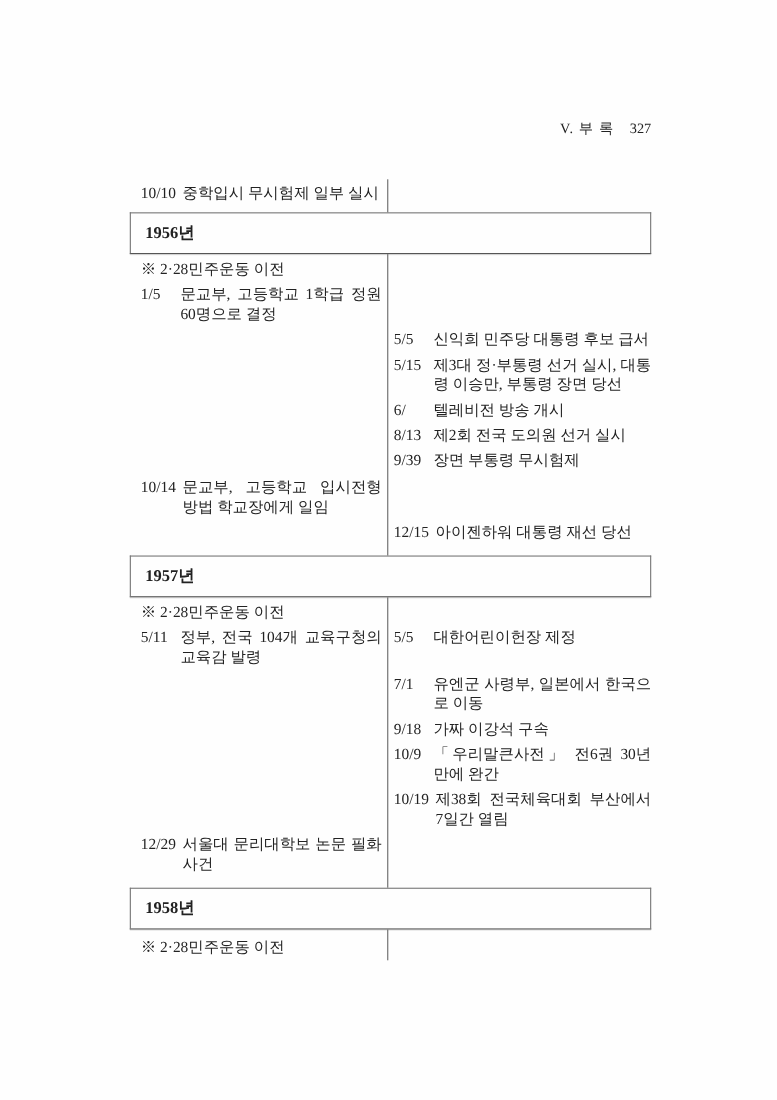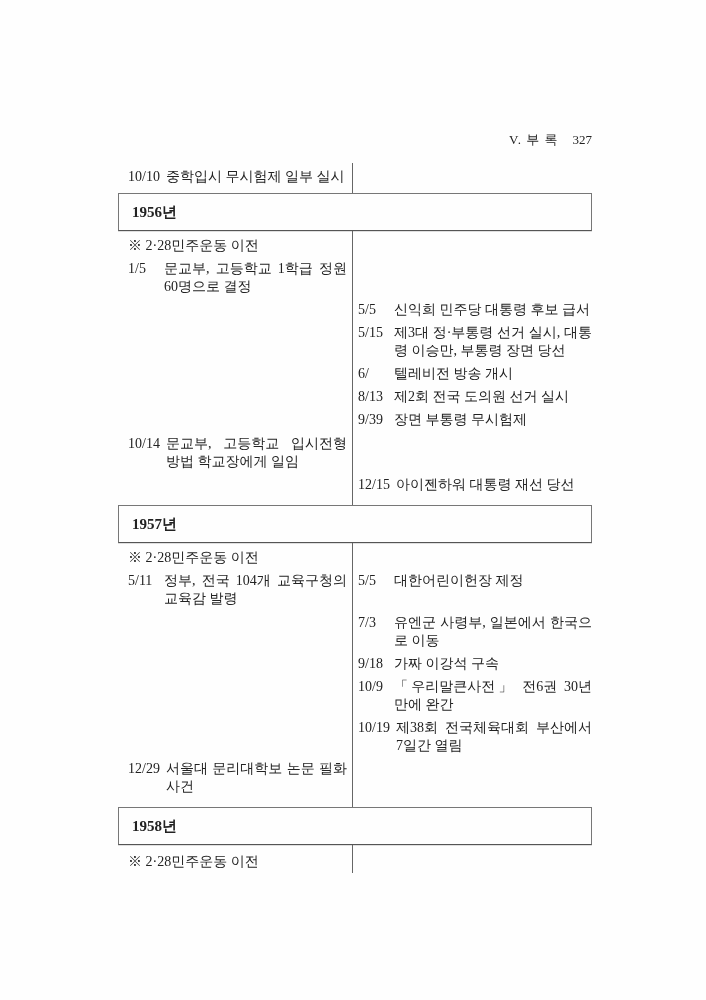--- a/index.html
+++ b/index.html
@@ -11,21 +11,21 @@
   }
   .page {
     position: relative;
     width: 706px;
     height: 1000px;
     overflow: hidden;
   }
   
   .running-head {
     position: absolute;
-    top: 132px;
+    top: 109px;
     right: 114px;
     font-size: 13px;
     line-height: 16px;
     color: #222;
     letter-spacing: 1px;
     display: flex;
     align-items: flex-end;
   }
   .running-head .page-num { margin-left: 14px; letter-spacing: 0; }
 
@@ -190,21 +190,21 @@
         </div>
         <div class="cell right">
           <span class="date">5/5</span>
           <span class="text">대한어린이헌장 제정</span>
         </div>
       </div>
 
       <div class="row mt-6">
         <div class="cell left"></div>
         <div class="cell right">
-          <span class="date">7/3</span>
+          <span class="date">7/1</span>
           <span class="text">유엔군 사령부, 일본에서 한국으로 이동</span>
         </div>
       </div>
 
       <div class="row">
         <div class="cell left"></div>
         <div class="cell right">
           <span class="date">9/18</span>
           <span class="text">가짜 이강석 구속</span>
         </div>

